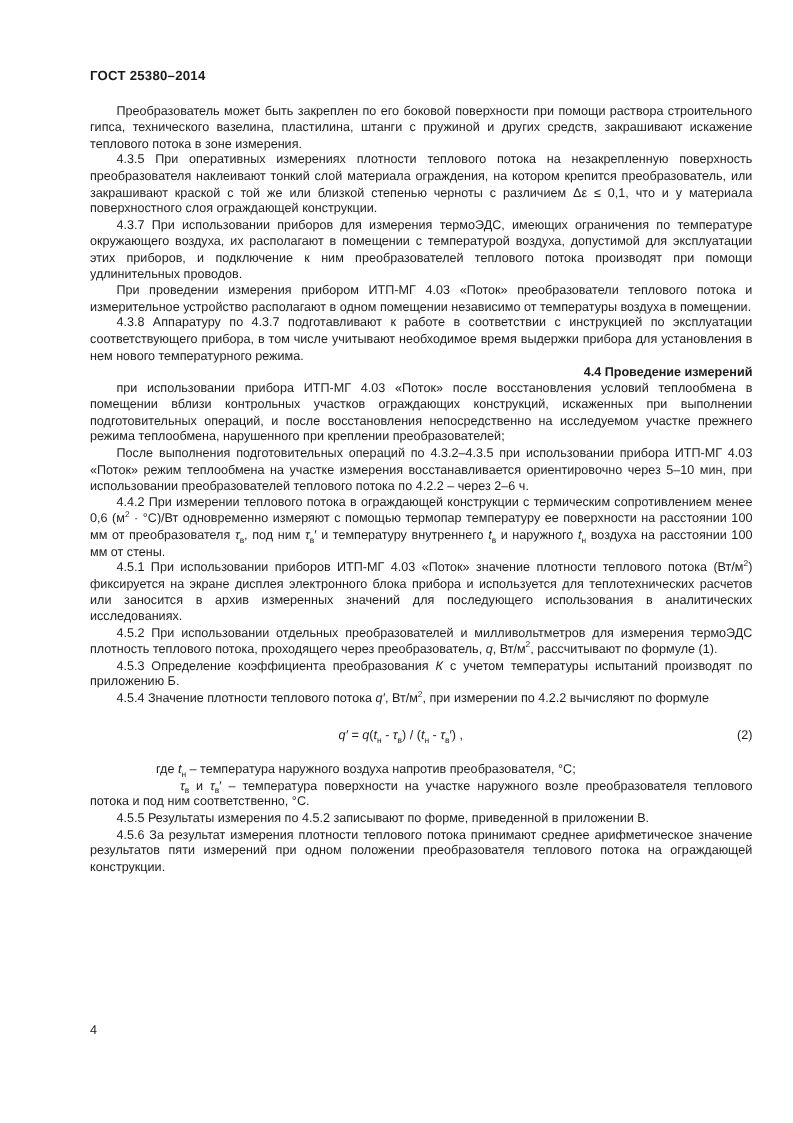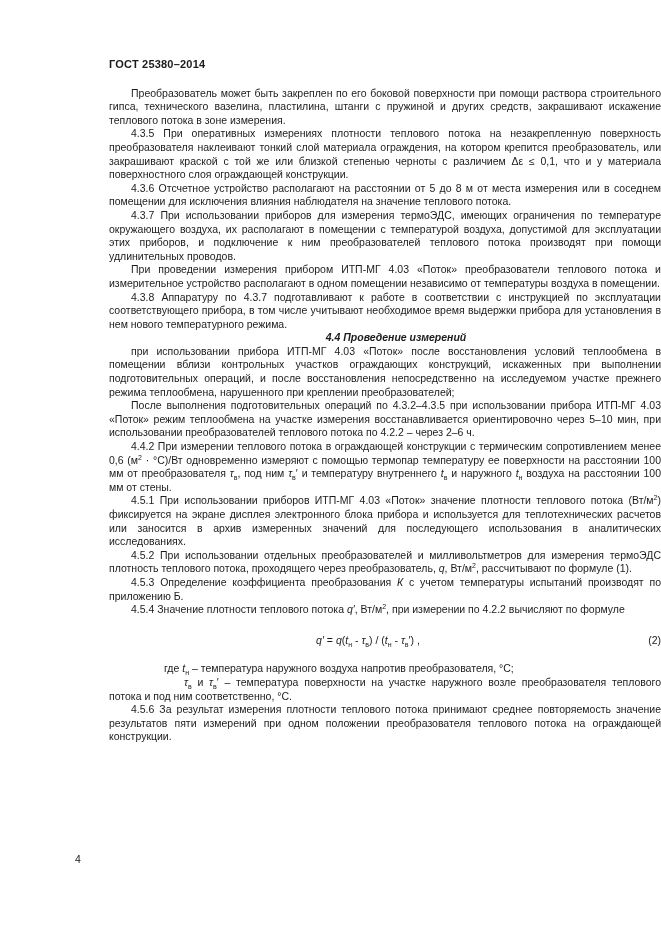--- a/index.html
+++ b/index.html
@@ -7,30 +7,30 @@
     position:relative;
     width:661px;height:936px;
     background:#ffffff;
     font-family:"Liberation Sans",sans-serif;
     color:#1b1b1b;
     overflow:hidden;
   }
   .content{
     position:absolute;
     left:75px;top:58px;width:552px;
-    font-size:10.5px;line-height:13.6px;margin-left:34px;
+    font-size:10.5px;line-height:13.6px;
   }
   .doc-header{
     font-weight:bold;
     font-size:11px;
     margin:0 0 15px 0;
     letter-spacing:0.2px;
   }
   p{margin:0;text-align:justify;text-indent:22px;}
-  p.heading{font-weight:bold;text-align:center;font-style:italic;}
+  p.heading{font-weight:bold;text-align:right;}
   p.where-1{text-indent:55px;text-align:justify;}
   p.where-2{text-indent:75px;text-align:justify;}
   sub,sup{font-size:7px;line-height:0;}
   .it{font-style:italic;}
   .formula-row{
     display:flex;align-items:baseline;
     margin:17px 0 15px 0;
   }
   .formula-body{flex:1;text-align:center;}
   .formula-num{width:34px;text-align:right;}
@@ -41,21 +41,20 @@
 </style>
 </head>
 <body>
 
 <div class="page">
   <div class="content">
     <div class="doc-header">ГОСТ 25380–2014</div>
 
     <p>Преобразователь может быть закреплен по его боковой поверхности при помощи раствора строительного гипса, технического вазелина, пластилина, штанги с пружиной и других средств, закрашивают искажение теплового потока в зоне измерения.</p>
     <p>4.3.5 При оперативных измерениях плотности теплового потока на незакрепленную поверхность преобразователя наклеивают тонкий слой материала ограждения, на котором крепится преобразователь, или закрашивают краской с той же или близкой степенью черноты с различием Δε ≤ 0,1, что и у материала поверхностного слоя ограждающей конструкции.</p>
-    <p>4.3.6 Отсчетное устройство располагают на расстоянии от 5 до 8 м от места измерения или в соседнем помещении для исключения влияния наблюдателя на значение теплового потока.</p>
     <p>4.3.7 При использовании приборов для измерения термоЭДС, имеющих ограничения по температуре окружающего воздуха, их располагают в помещении с температурой воздуха, допустимой для эксплуатации этих приборов, и подключение к ним преобразователей теплового потока производят при помощи удлинительных проводов.</p>
     <p>При проведении измерения прибором ИТП-МГ 4.03 «Поток» преобразователи теплового потока и измерительное устройство располагают в одном помещении независимо от температуры воздуха в помещении.</p>
     <p>4.3.8 Аппаратуру по 4.3.7 подготавливают к работе в соответствии с инструкцией по эксплуатации соответствующего прибора, в том числе учитывают необходимое время выдержки прибора для установления в нем нового температурного режима.</p>
 
     <p class="heading">4.4 Проведение измерений</p>
     <p>при использовании прибора ИТП-МГ 4.03 «Поток» после восстановления условий теплообмена в помещении вблизи контрольных участков ограждающих конструкций, искаженных при выполнении подготовительных операций, и после восстановления непосредственно на исследуемом участке прежнего режима теплообмена, нарушенного при креплении преобразователей;</p>
     <p>После выполнения подготовительных операций по 4.3.2–4.3.5 при использовании прибора ИТП-МГ 4.03 «Поток» режим теплообмена на участке измерения восстанавливается ориентировочно через 5–10 мин, при использовании преобразователей теплового потока по 4.2.2 – через 2–6 ч.</p>
     <p><span>4.4.2 При измерении теплового потока в ограждающей конструкции с термическим сопротивлением менее 0,6 (м</span><sup>2</sup><span> · °С)/Вт одновременно измеряют с помощью термопар температуру ее поверхности на расстоянии 100 мм от преобразователя </span><span class="it">τ</span><sub>в</sub><span>, под ним </span><span class="it">τ</span><sub>в</sub><span>′</span><span> и температуру внутреннего </span><span class="it">t</span><sub>в</sub><span> и наружного </span><span class="it">t</span><sub>н</sub><span> воздуха на расстоянии 100 мм от стены.</span></p>
 
     <p><span>4.5.1 При использовании приборов ИТП-МГ 4.03 «Поток» значение плотности теплового потока (Вт/м</span><sup>2</sup><span>) фиксируется на экране дисплея электронного блока прибора и используется для теплотехнических расчетов или заносится в архив измеренных значений для последующего использования в аналитических исследованиях.</span></p>
@@ -64,17 +63,18 @@
     <p><span>4.5.4 Значение плотности теплового потока </span><span class="it">q′</span><span>, Вт/м</span><sup>2</sup><span>, при измерении по 4.2.2 вычисляют по формуле</span></p>
 
     <div class="formula-row">
       <span class="formula-body"><span class="it">q′</span><span> = </span><span class="it">q</span><span>(</span><span class="it">t</span><sub>н</sub><span> - </span><span class="it">τ</span><sub>в</sub><span>) / (</span><span class="it">t</span><sub>н</sub><span> - </span><span class="it">τ</span><sub>в</sub><span>′</span><span>) ,</span></span>
       <span class="formula-num">(2)</span>
     </div>
 
     <p class="where-1"><span>где  </span><span class="it">t</span><sub>н</sub><span> – температура наружного воздуха напротив преобразователя, °С;</span></p>
     <p class="where-2"><span class="it">τ</span><sub>в</sub><span> и </span><span class="it">τ</span><sub>в</sub><span>′</span><span> – температура поверхности на участке наружного возле преобразователя теплового потока и под ним соответственно, °С.</span></p>
 
-    <p>4.5.6 За результат измерения плотности теплового потока принимают среднее повторяемость значение результатов пяти измерений при одном положении преобразователя теплового потока на ограждающей конструкции.</p>
+    <p>4.5.5 Результаты измерения по 4.5.2 записывают по форме, приведенной в приложении В.</p>
+    <p>4.5.6 За результат измерения плотности теплового потока принимают среднее арифметическое значение результатов пяти измерений при одном положении преобразователя теплового потока на ограждающей конструкции.</p>
   </div>
 
   <div class="page-num">4</div>
 </div>
 
 </body></html>

